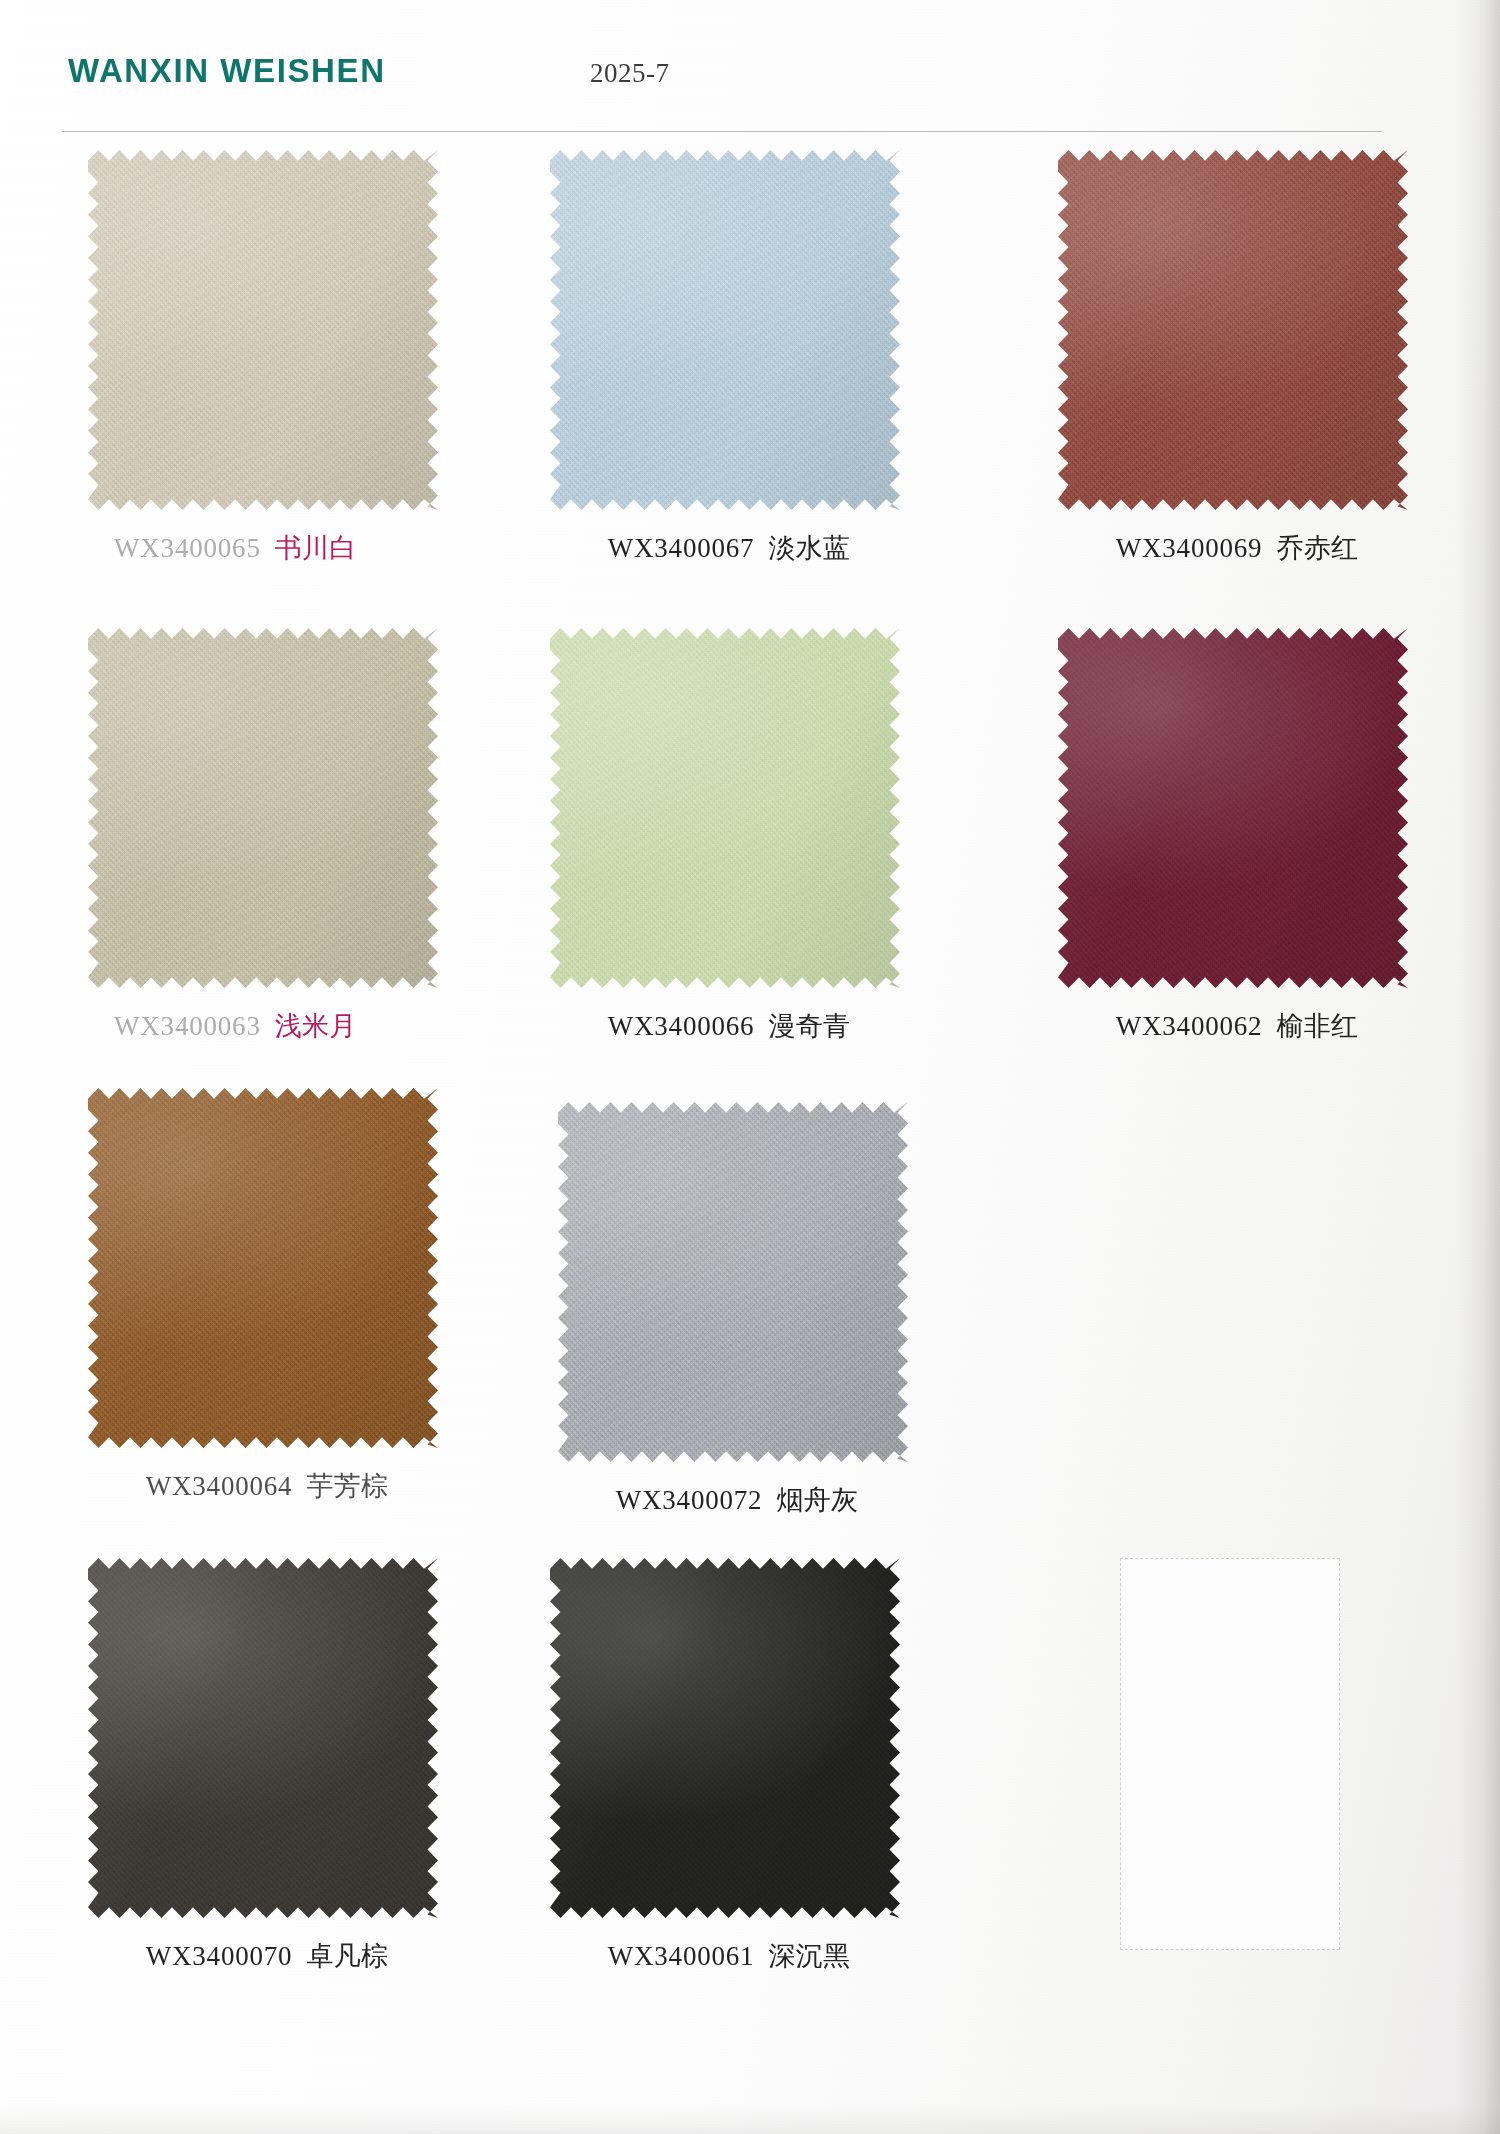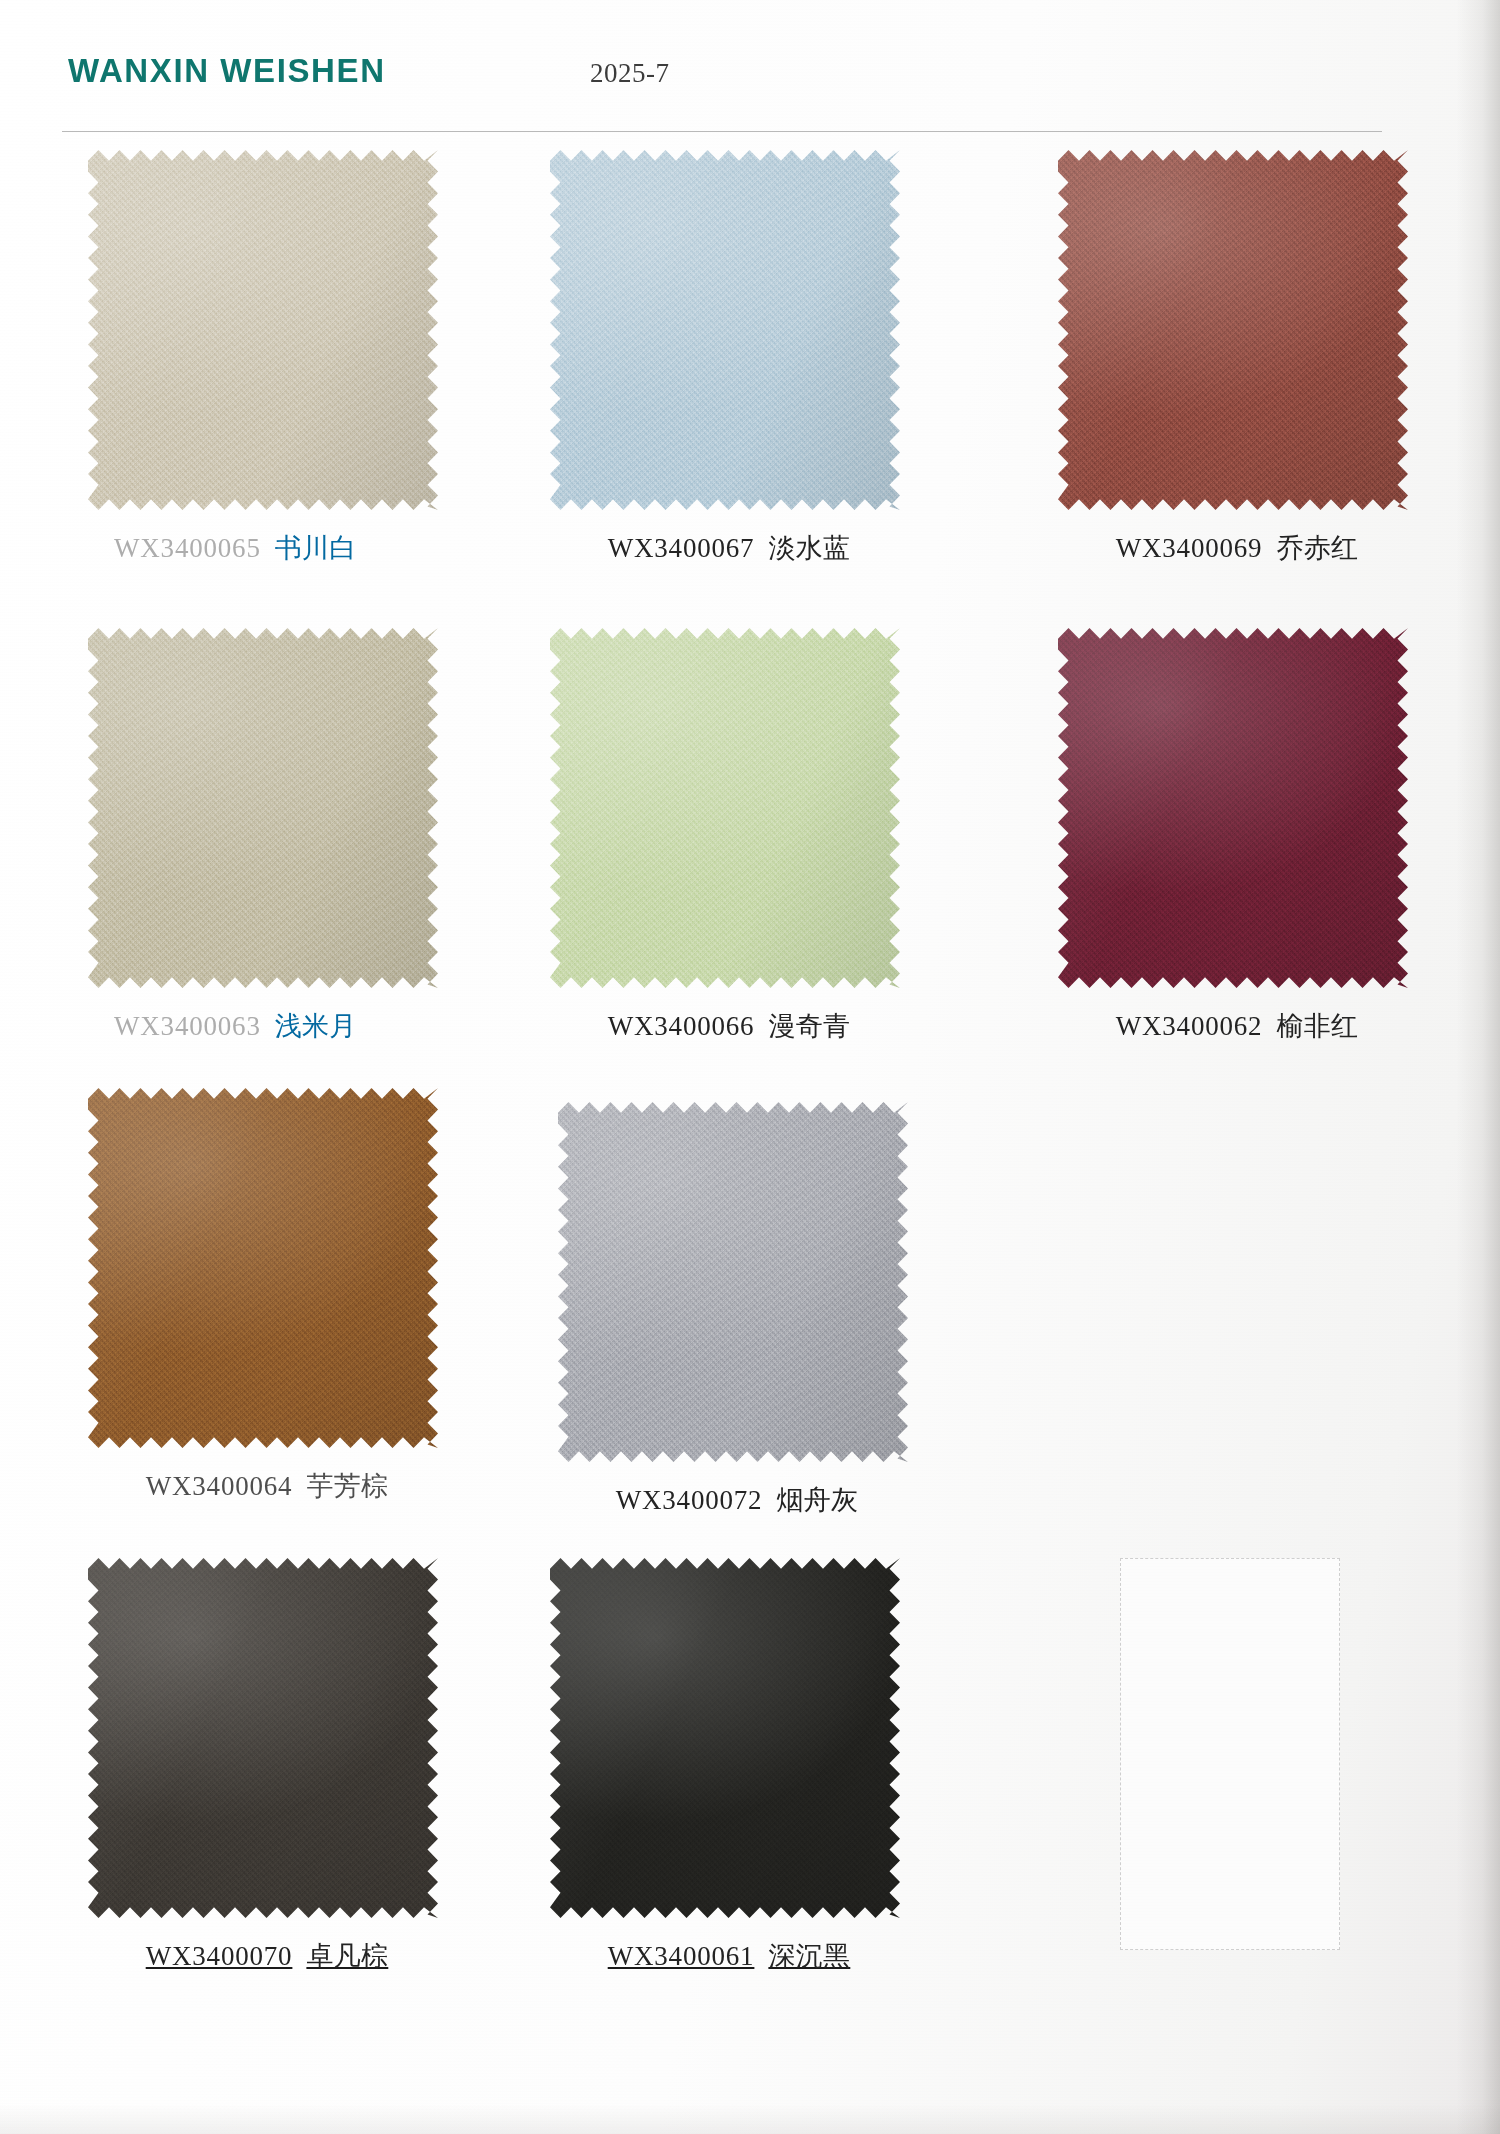--- a/index.html
+++ b/index.html
@@ -82,21 +82,21 @@
     width: 1500px;
   }
   .cell {
     width: 460px;
     margin-left: 40px;
     position: relative;
   }
   .cell.r1 { height: 478px; }
   .cell.r2 { height: 460px; }
   .cell.r3 { height: 470px; }
-  .cell.r4 { height: 470px; text-decoration: underline; }
+  .cell.r4 { height: 470px; }
 
   
   .cell.shift-down .swatch-wrap { margin-top: 14px; }
 
   .swatch-wrap {
     position: relative;
     width: 350px;
     margin: 0 auto;
   }
   
@@ -185,21 +185,21 @@
     white-space: nowrap;
     letter-spacing: 0.3px;
   }
   .caption .code { letter-spacing: 0.8px; margin-left: 8px; }
   .caption .cname { margin-left: 14px; }
   
   .cap-faded .code {
     color: #8e8e8e;
     opacity: 0.72;
   }
-  .cap-faded .cname { color: #0369a1; }
+  .cap-faded .cname { color: #be185d; }
   .cap-faded-all { opacity: 0.80; }
 
   
   .cap-left   { text-align: left;  padding-left: 18px; }
   .cap-center { }
 
   
   .empty-slot {
     width: 218px;
     height: 390px;

